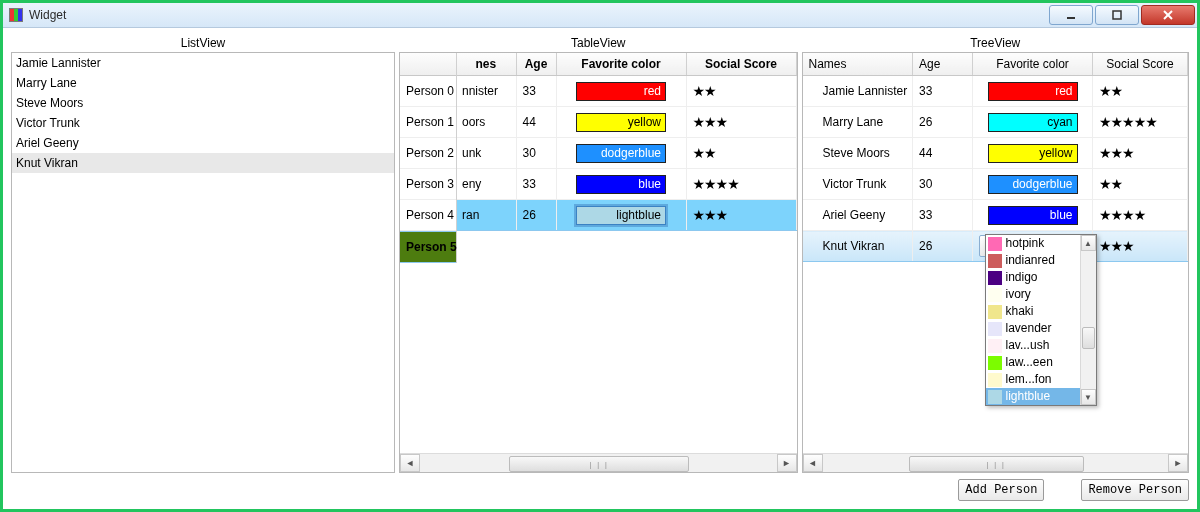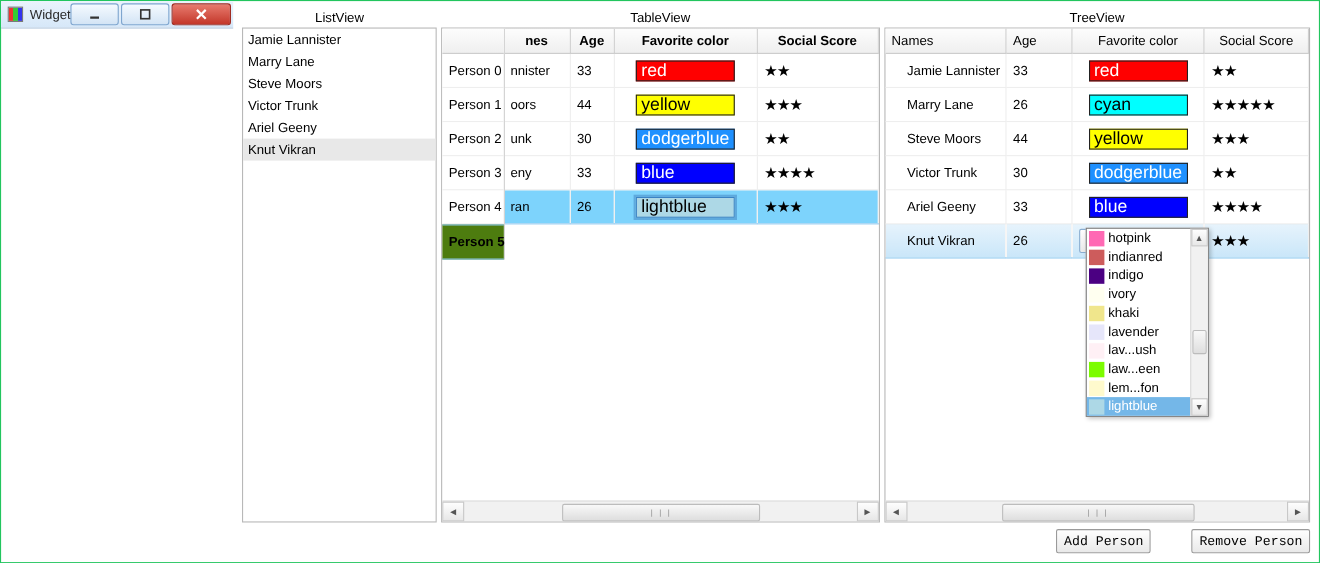--- a/index.html
+++ b/index.html
@@ -8,23 +8,23 @@
     font-size: 12px;
     background: #fff;
     width: 1200px; height: 512px;
     overflow: hidden;
     color: #000;
   }
   
   .window {
     box-sizing: border-box;
     width: 1200px; height: 512px;
-    border: 1px solid #22c55e;
+    border: 3px solid #22c55e;
     background: #fff;
-    display: flex; flex-direction: row;
+    display: flex; flex-direction: column;
   }
   .titlebar {
     height: 24px;
     background: linear-gradient(#eaf3fc, #d6e7f8);
     border-bottom: 1px solid #b5c9de;
     display: flex; align-items: center;
     padding: 0 2px 0 6px;
     font-size: 12px;
     color: #2b2b2b;
   }
@@ -117,24 +117,24 @@
   tbody tr.selected td {
     background: #7dd3fc;
     border-top: 1px solid #8cc8ef;
     border-bottom: 1px solid #8cc8ef;
   }
   .color-chip {
     display: block;
     margin: 0 auto;
     border: 1px solid #222;
     padding: 0 4px;
-    text-align: left;
+    text-align: right;
     max-width: 80px;
     line-height: 17px;
-    font-size: 16px;
+    font-size: 12px;
   }
   .color-chip.sel {
     outline: 2px solid #5ea9dd;
     border: 1px solid #3B82C4;
   }
   .combo-cell {
     display: flex; align-items: center; justify-content: center;
     gap: 4px;
     background: linear-gradient(#fefefe,#e9e9e9);
     border: 1px solid #8aaed1;

